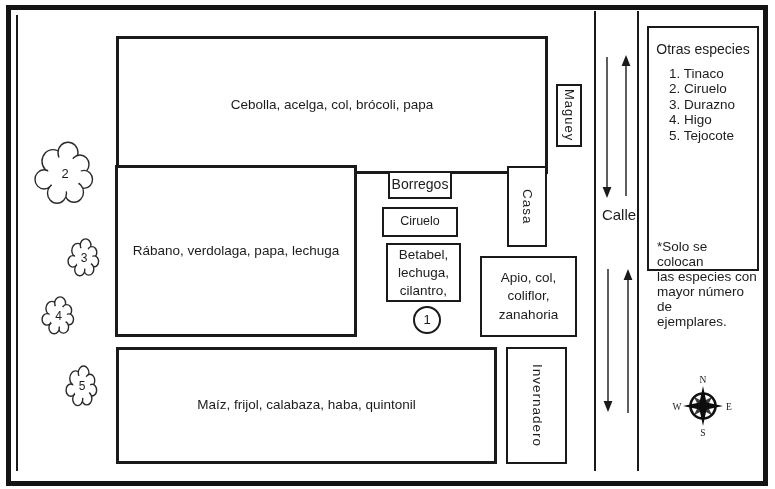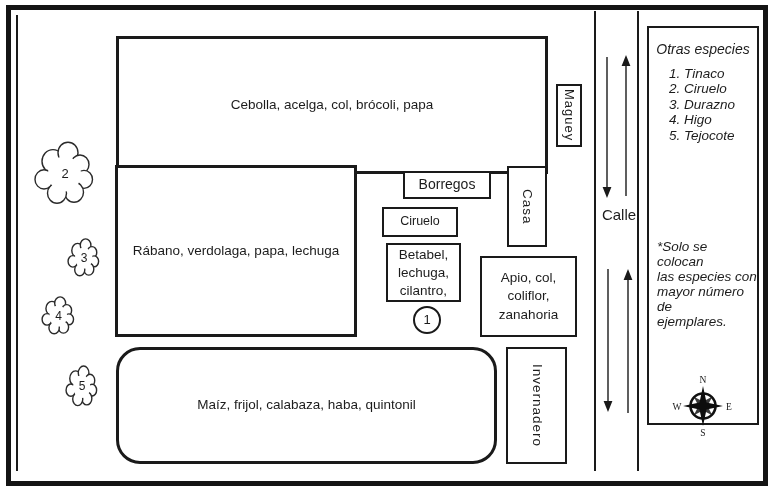--- a/index.html
+++ b/index.html
@@ -38,28 +38,28 @@
 
   <div class="abs frame" style="left:6px;top:5px;width:762px;height:481px;"></div>
   <div class="abs vline" style="left:16px;top:15px;width:2px;height:456px;"></div>
 
   <div class="abs box thick" style="left:116px;top:16px;width:432px;height:138px;margin-top:20px;">
     <span>Cebolla, acelga, col, brócoli, papa</span>
   </div>
   <div class="abs box thick" style="left:115px;top:165px;width:242px;height:172px;">
     <span>Rábano, verdolaga, papa, lechuga</span>
   </div>
-  <div class="abs box thick" style="left:116px;top:347px;width:381px;height:117px;border-radius:24px;">
+  <div class="abs box thick" style="left:116px;top:347px;width:381px;height:117px;">
     <span>Maíz, frijol, calabaza, haba, quintonil</span>
   </div>
 
   <div class="abs box" style="left:556px;top:84px;width:26px;height:63px;font-size:13px;">
     <span class="vlabel">Maguey</span>
   </div>
-  <div class="abs box" style="left:403px;top:171px;width:88px;height:28px;font-size:14px;">
+  <div class="abs box" style="left:388px;top:171px;width:64px;height:28px;font-size:14px;">
     <span>Borregos</span>
   </div>
   <div class="abs box" style="left:382px;top:207px;width:76px;height:30px;font-size:12.5px;">
     <span>Ciruelo</span>
   </div>
   <div class="abs box" style="left:386px;top:243px;width:75px;height:59px;line-height:18px;">
     <span class="multiline">Betabel,
 lechuga,
 cilantro,</span>
   </div>
@@ -102,21 +102,21 @@
       <polygon points="6,143 1.6,132 10.4,132" fill="#1a1a1a"></polygon>
     </svg>
   </div>
   <div class="abs" style="left:622px;top:269px;">
     <svg width="12" height="144">
       <polygon points="6,0 1.6,11 10.4,11" fill="#1a1a1a"></polygon>
       <line x1="6" y1="10" x2="6" y2="144" stroke="#1a1a1a" stroke-width="1.4"></line>
     </svg>
   </div>
 
-  <div class="abs legend" style="left:647px;top:26px;width:112px;height:399px;font-style:italic;">
+  <div class="abs legend" style="left:647px;top:26px;width:112px;height:245px;">
     <span class="legend-title">Otras especies</span>
     <div class="legend-list">
       <span class="legend-item">1. Tinaco</span>
       <span class="legend-item">2. Ciruelo</span>
       <span class="legend-item">3. Durazno</span>
       <span class="legend-item">4. Higo</span>
       <span class="legend-item">5. Tejocote</span>
     </div>
     <div class="legend-note multiline">*Solo se colocan
 las especies con

